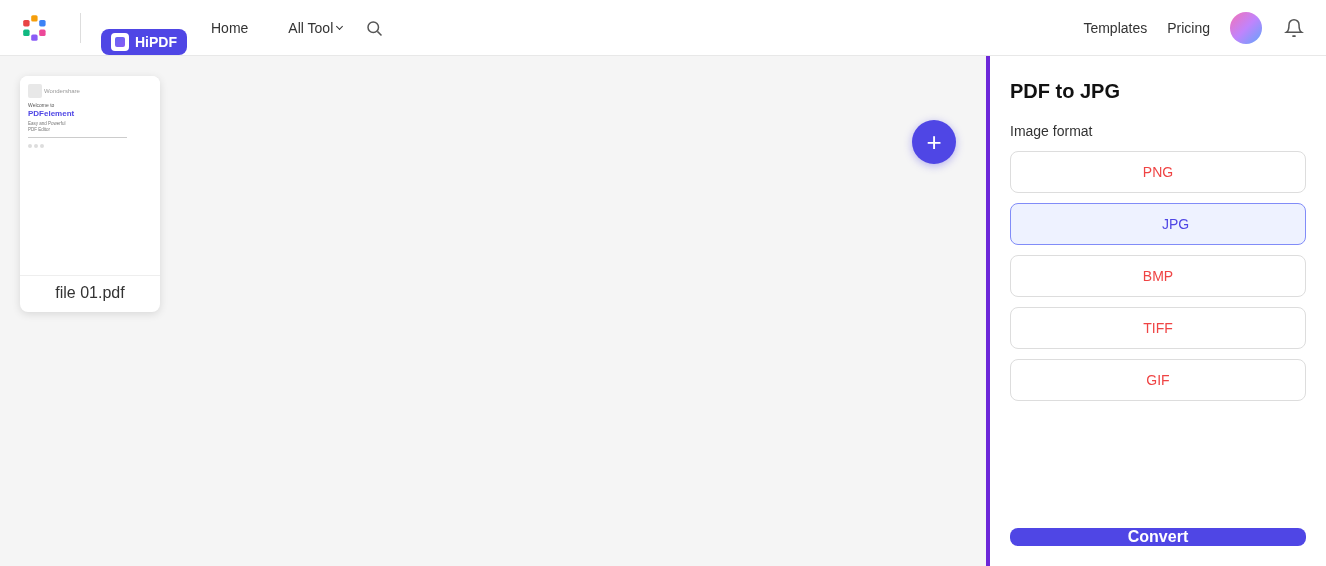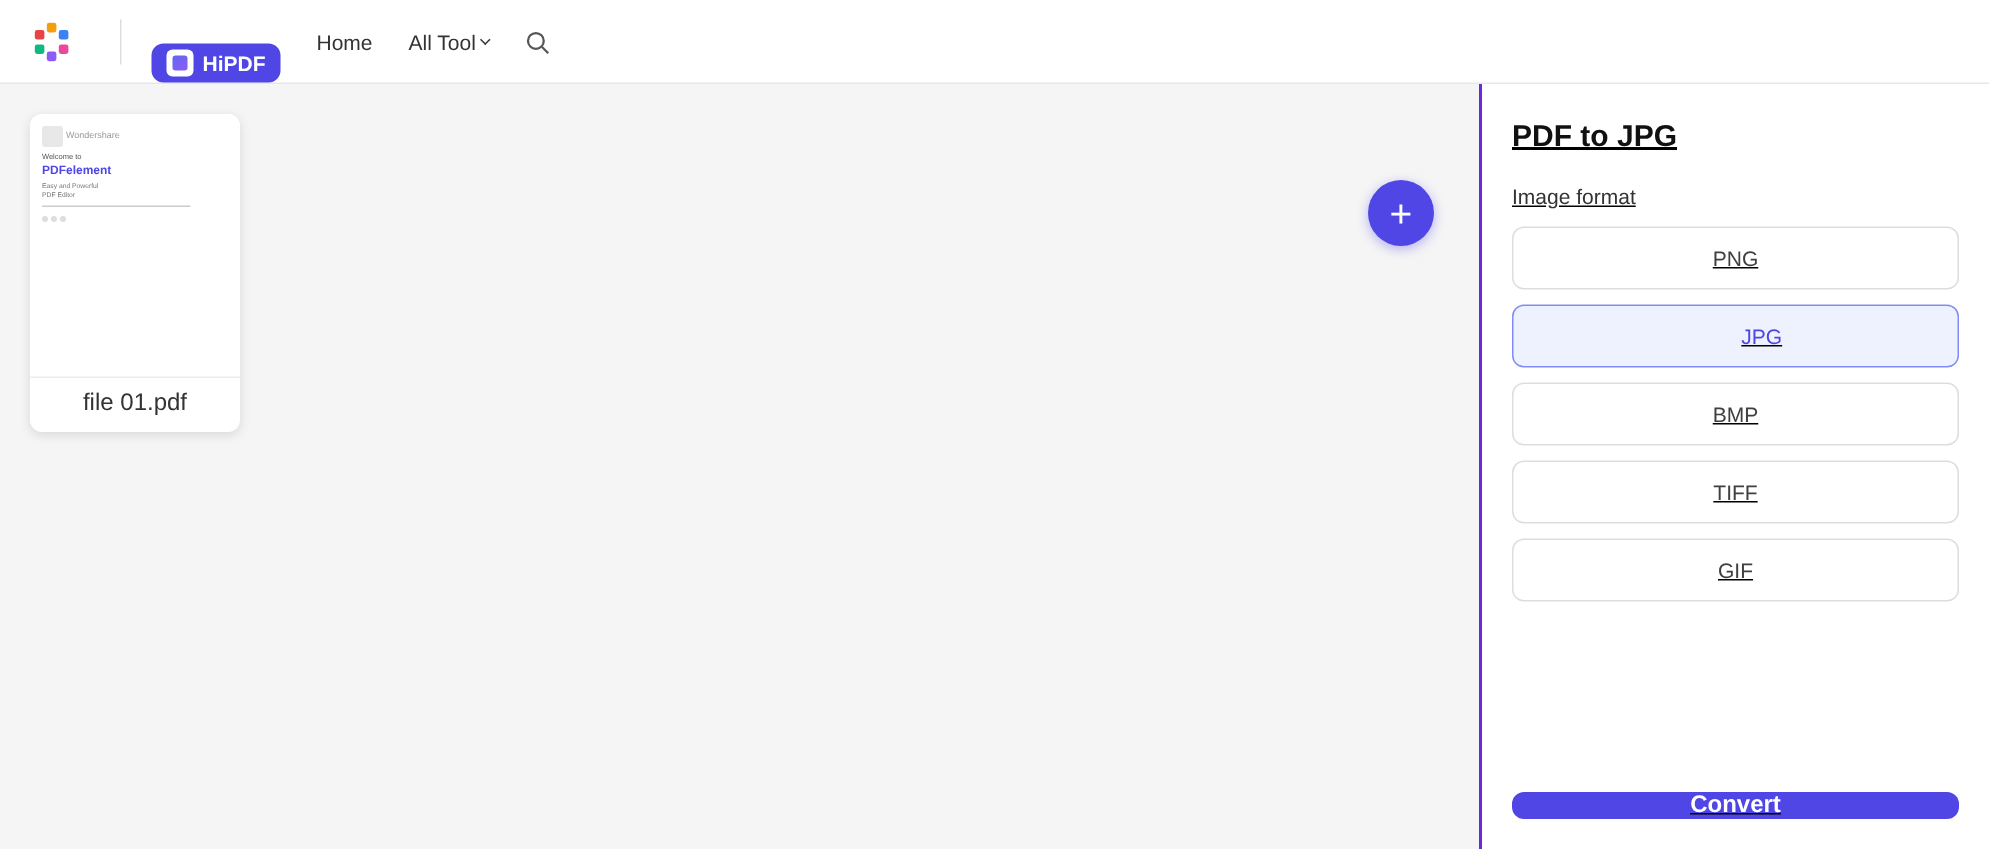--- a/index.html
+++ b/index.html
@@ -12,21 +12,21 @@
     }
     .logo-area { display: flex; align-items: center; gap: 8px; }
     .divider-v { width: 1px; height: 30px; background: #ddd; margin: 0 4px; }
     .hipdf-badge {
       display: flex; align-items: center; gap: 6px;
       background: #4f46e5; border-radius: 8px; padding: 4px 10px; margin-top: 29px;
     }
     .hipdf-badge-icon { width: 18px; height: 18px; background: #fff; border-radius: 4px; display: flex; align-items: center; justify-content: center; }
     .hipdf-badge-icon::after { content: ''; width: 10px; height: 10px; background: linear-gradient(135deg, #6366f1, #8b5cf6); border-radius: 2px; }
     .hipdf-text { color: #fff; font-size: 14px; font-weight: 600; }
-    .nav-items { display: flex; align-items: center; gap: 24px; margin-left: 8px; }
+    .nav-items { display: flex; align-items: center; gap: 40px; margin-left: 8px; }
     .nav-item { font-size: 14px; color: #333; cursor: pointer; text-decoration: none; }
     .nav-item-with-arrow { display: flex; align-items: center; gap: 4px; }
     .arrow-down { border: solid #333; border-width: 0 1.5px 1.5px 0; display: inline-block; padding: 2px; transform: rotate(45deg); margin-top: -2px; }
     .search-icon-btn { width: 32px; height: 32px; display: flex; align-items: center; justify-content: center; cursor: pointer; }
     .header-right { margin-left: auto; display: flex; align-items: center; gap: 20px; }
     .avatar { width: 32px; height: 32px; border-radius: 50%; background: linear-gradient(135deg, #f472b6, #c084fc, #60a5fa); }
     .bell-icon { width: 24px; height: 24px; display: flex; align-items: center; justify-content: center; cursor: pointer; }
 
     
     .main { display: flex; height: calc(566px - 56px); }
@@ -38,21 +38,21 @@
     }
 
     
     .file-card {
       width: 140px; background: #fff; border-radius: 8px;
       box-shadow: 0 2px 8px rgba(0,0,0,0.12); overflow: hidden;
       display: flex; flex-direction: column; align-items: center;
       padding-bottom: 10px; cursor: pointer;
     }
     .file-preview {
-      width: 140px; height: 176px; background: #fff;
+      width: 140px; height: 200px; background: #fff;
       display: flex; flex-direction: column; align-items: flex-start;
       justify-content: flex-start; padding: 8px; border-bottom: 1px solid #eee;
       overflow: hidden; position: relative;
     }
     .pdf-preview-logo {
       display: flex; align-items: center; gap: 2px; margin-bottom: 4px;
     }
     .pdf-preview-logo-icon { width: 14px; height: 14px; background: #e8e8e8; border-radius: 2px; }
     .pdf-preview-title { font-size: 6px; color: #999; }
     .pdf-preview-welcome { font-size: 5px; color: #555; margin-bottom: 1px; }
@@ -68,32 +68,31 @@
       position: absolute; top: 64px; right: 30px;
       width: 44px; height: 44px; border-radius: 50%;
       background: #4f46e5; color: #fff; font-size: 26px;
       display: flex; align-items: center; justify-content: center;
       cursor: pointer; box-shadow: 0 2px 8px rgba(79,70,229,0.4);
       border: none; line-height: 1;
     }
 
     
     .right-panel {
-      width: 340px; background: #fff; border-left: 2px solid #6d28d9;
+      width: 340px; background: #fff; border-left: 4px solid #6d28d9;
       display: flex; flex-direction: column;
       padding: 24px 20px 20px;
-      text-decoration: underline;
     }
     .panel-title { font-size: 20px; font-weight: 600; color: #111; margin-bottom: 20px; }
     .section-label { font-size: 14px; color: #333; font-weight: 500; margin-bottom: 12px; }
 
     .format-options { display: flex; flex-direction: column; gap: 10px; flex: 1; }
     .format-btn {
       width: 100%; padding: 12px; border: 1px solid #ddd; border-radius: 8px;
-      background: #fff; font-size: 14px; color: #404040; cursor: pointer;
+      background: #fff; font-size: 14px; color: #ef4444; cursor: pointer;
       text-align: center; transition: all 0.15s;
     }
     .format-btn.selected {
       background: #eef2ff; border-color: #818cf8; color: #4f46e5; padding-left: 47px;
     }
 
     .convert-btn {
       width: 100%; padding: 0; border-radius: 8px;
       background: #4f46e5; color: #fff; font-size: 16px; font-weight: 600;
       border: none; cursor: pointer; margin-top: 24px;
@@ -131,20 +130,31 @@
       <span>All Tool</span>
       <span class="arrow-down"></span>
     </div>
   </nav>
   <div class="search-icon-btn">
     <svg class="search-svg" viewBox="0 0 24 24">
       <circle cx="11" cy="11" r="7"></circle>
       <line x1="16.5" y1="16.5" x2="22" y2="22"></line>
     </svg>
   </div>
+  <div class="header-right">
+    <span class="nav-item">Templates</span>
+    <span class="nav-item">Pricing</span>
+    <div class="avatar"></div>
+    <div class="bell-icon">
+      <svg class="bell-svg" viewBox="0 0 24 24">
+        <path d="M18 8a6 6 0 0 0-12 0c0 7-3 9-3 9h18s-3-2-3-9"></path>
+        <path d="M13.73 21a2 2 0 0 1-3.46 0"></path>
+      </svg>
+    </div>
+  </div>
 </header>
 
 <div class="main">
 
   <div class="upload-area">
 
     <div class="file-card">
       <div class="file-preview">
         <div class="pdf-preview-logo">
           <div class="pdf-preview-logo-icon"></div>

